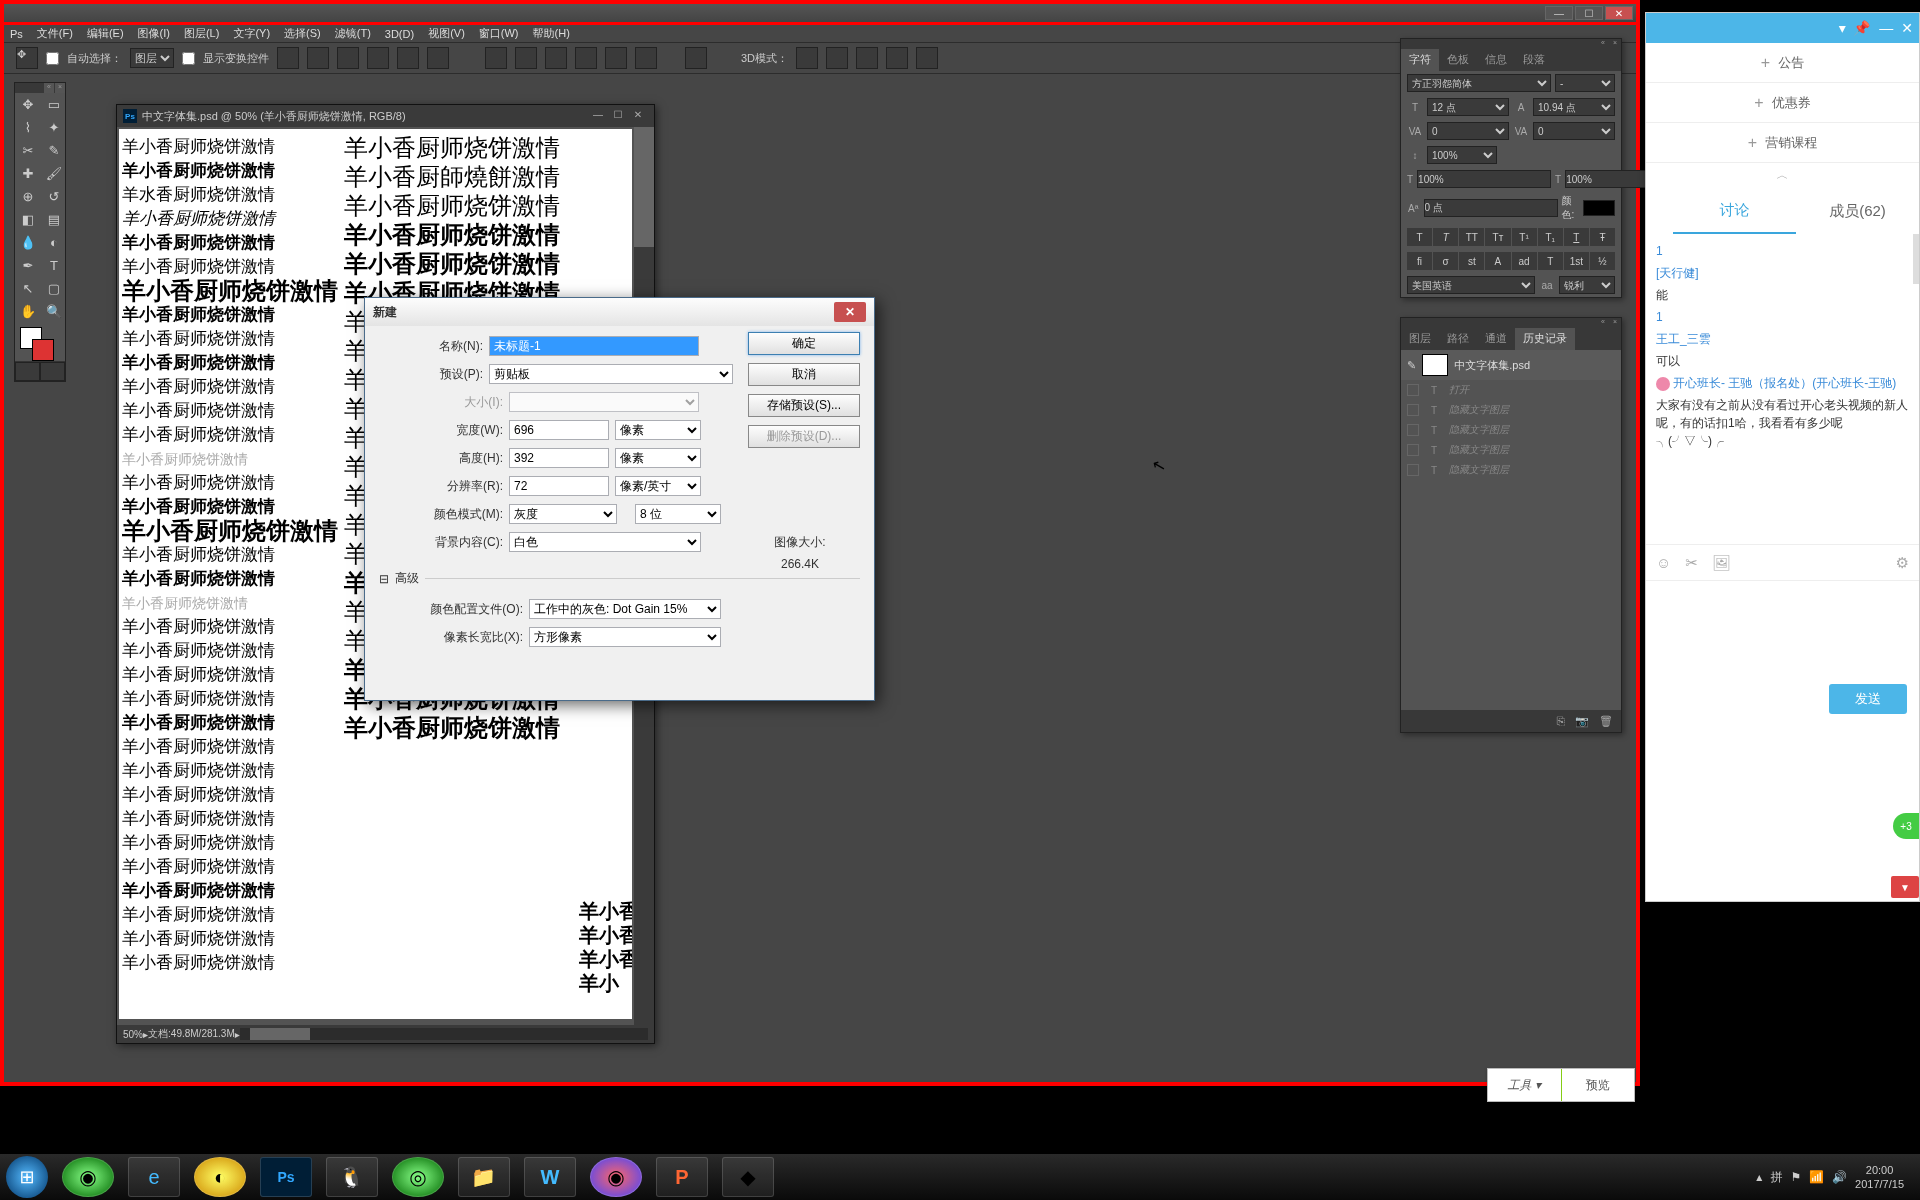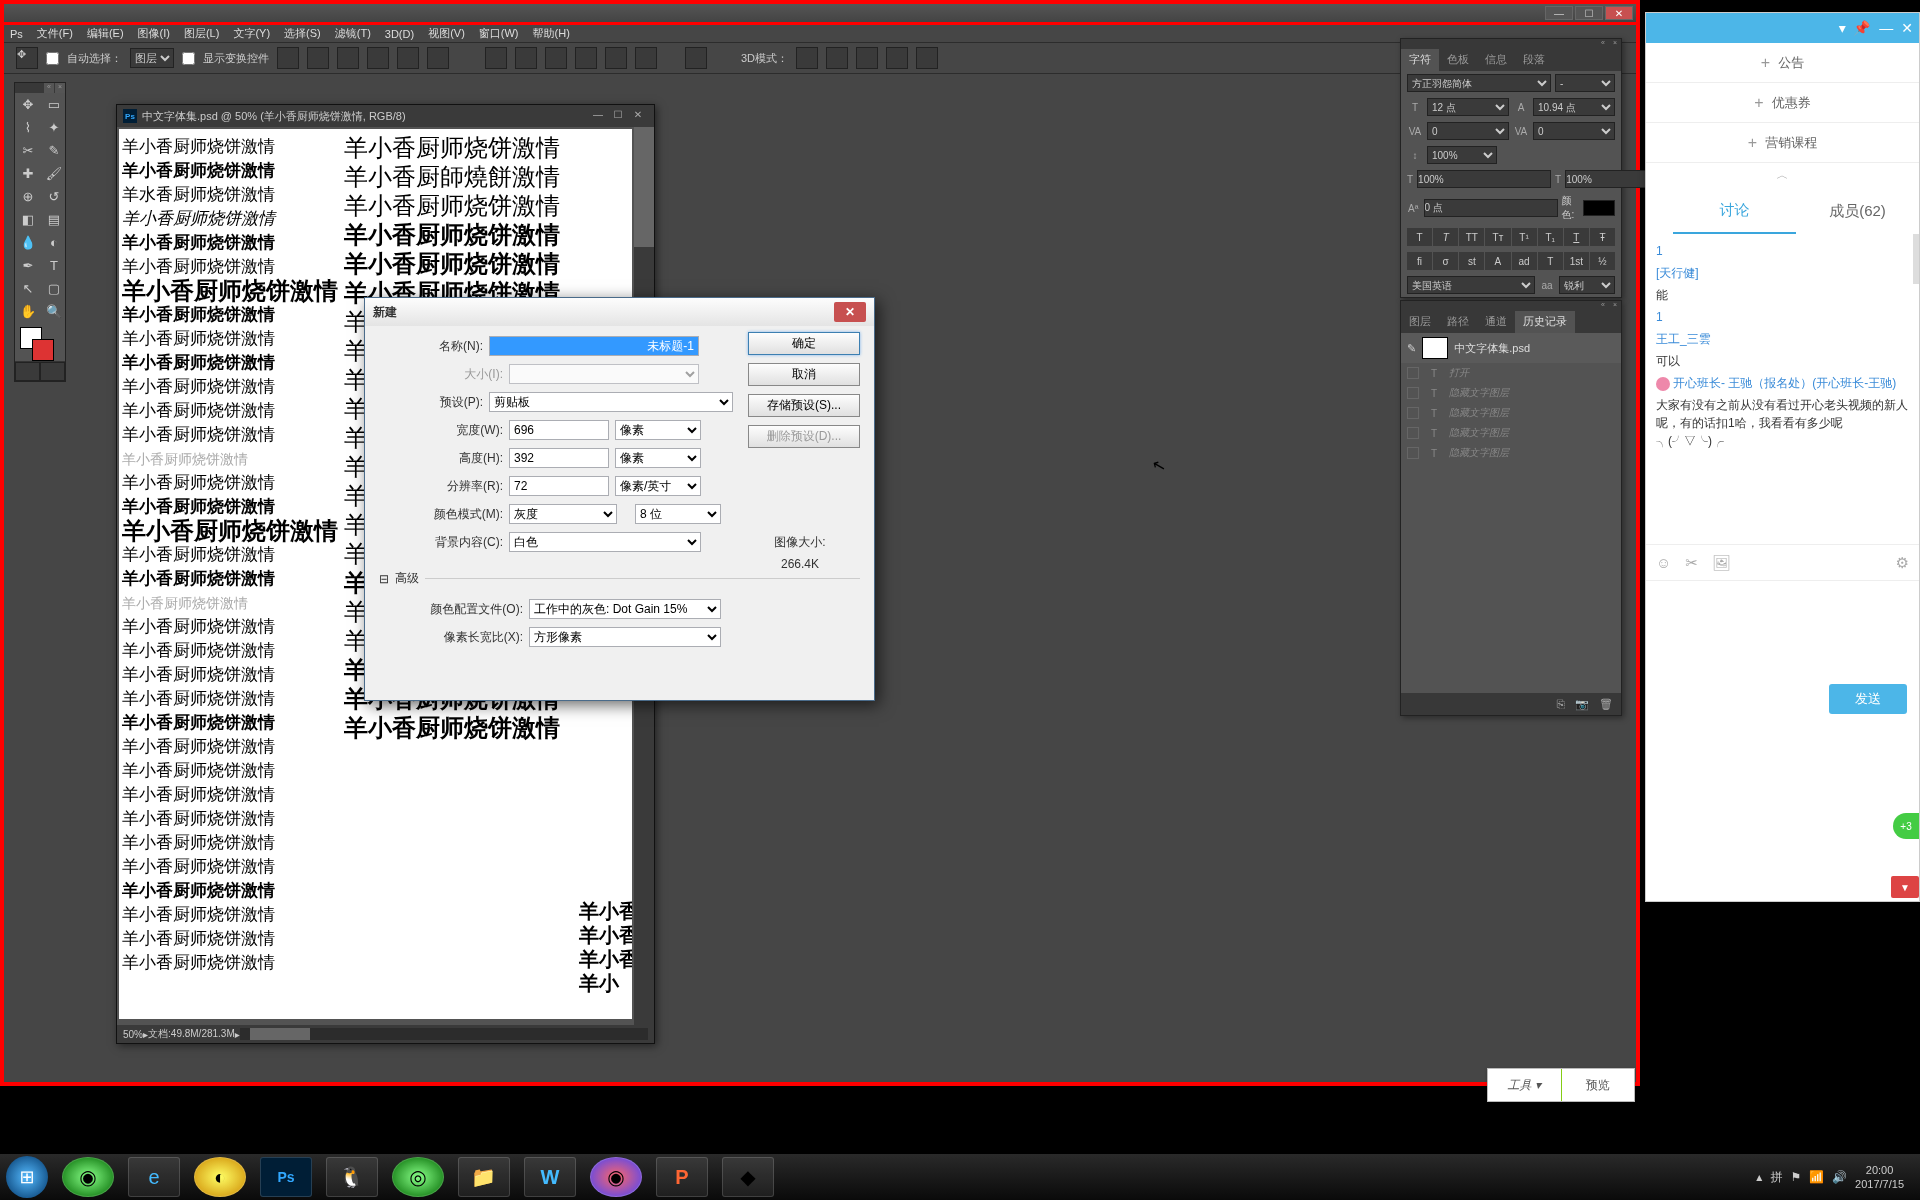--- a/index.html
+++ b/index.html
@@ -56,33 +56,33 @@
 
 .dialog { position:absolute; left:360px; top:293px; width:511px; height:404px; background:#f0f0f0; border:1px solid #4a6b8a; box-shadow: 4px 4px 15px rgba(0,0,0,.6); }
 .dialog .dlg-title { height:28px; background:linear-gradient(#fdfdfd,#e4e4e4); display:flex; align-items:center; padding:0 8px; font-size:12px; color:#333; font-weight:bold; }
 .dialog .dlg-title .spacer { flex:1; }
 .dialog .dlg-close { width:32px; height:20px; background:#c75050; color:#fff; display:flex; align-items:center; justify-content:center; font-size:12px; border-radius:2px; }
 .dialog .dlg-body { padding: 10px 14px; position:relative; }
 .fld { display:flex; align-items:center; margin-bottom:8px; }
 .fld label { width:110px; text-align:right; font-size:12px; color:#333; padding-right:6px; }
 .fld label.dis { color:#999; }
 .fld input[type=text] { height:20px; border:1px solid #abadb3; padding:0 4px; font-size:12px; }
-.fld input.sel { background:#3399ff; color:#fff;text-align:right; }
+.fld input.sel { background:#3399ff; color:#fff; }
 .fld select { height:20px; border:1px solid #abadb3; font-size:12px; background:#fff; }
 .dlg-btns { position:absolute; right:14px; top:6px; width:112px; display:flex; flex-direction:column; gap:8px; }
 .dlg-btn { height:23px; background:linear-gradient(#fdfdfd,#e0e0e0); border:1px solid #888; font-size:12px; display:flex; align-items:center; justify-content:center; }
 .dlg-btn.primary { border:1px solid #3c7fb1; box-shadow: 0 0 3px #7eb4ea; }
 .dlg-btn.dis { color:#999; }
 .img-size { position:absolute; right:24px; top:208px; font-size:12px; color:#333; text-align:center; width:100px; }
 .adv { margin-top:18px; font-size:12px; color:#333; display:flex; align-items:center; gap:6px; }
 .adv-line { flex:1; height:1px; background:#ccc; }
 
 
 .panels-right { position:absolute; right:14px; top:34px; width:222px; }
-.panel { background:#535353; border:1px solid #222; margin-bottom:2px; box-shadow: 2px 2px 6px rgba(0,0,0,.4); }
+.panel { background:#535353; border:1px solid #222; margin-bottom:19px; box-shadow: 2px 2px 6px rgba(0,0,0,.4); }
 .panel .phead { height:10px; background:#383838; display:flex; justify-content:flex-end;}
 .panel .phead div { width:12px; height:10px; font-size:7px; color:#999; text-align:center;}
 .panel .ptabs { display:flex; background:#383838; height:22px; }
 .panel .ptab { padding:3px 8px; font-size:11px; color:#999; }
 .panel .ptab.active { background:#535353; color:#ddd; }
 .char-panel .row { display:flex; gap:4px; padding:3px 6px; align-items:center; }
 .char-panel select, .char-panel input { background:#3a3a3a; color:#ccc; border:1px solid #222; font-size:10px; height:18px; flex:1; }
 .char-panel .ic { width:16px; height:16px; color:#aaa; font-size:10px; display:flex; align-items:center; justify-content:center;}
 .char-panel .stylebtns { display:flex; gap:1px; padding:3px 6px; }
 .char-panel .stylebtns div { flex:1; height:18px; background:#3a3a3a; color:#ccc; font-size:10px; display:flex; align-items:center; justify-content:center; }
@@ -331,26 +331,26 @@
         <div class="dlg-btn">取消</div>
         <div class="dlg-btn">存储预设(S)...</div>
         <div class="dlg-btn dis">删除预设(D)...</div>
       </div>
 
       <div class="fld">
         <label>名称(N):</label>
         <input type="text" class="sel" style="width: 210px;" value="未标题-1">
       </div>
       <div class="fld">
+        <label>预设(P):</label>
+        <select style="width:244px"><option>剪贴板</option></select>
+      </div>
+      <div class="fld">
         <label class="dis" style="width:130px">大小(I):</label>
         <select style="width:190px" disabled=""><option></option></select>
-      </div>
-      <div class="fld">
-        <label>预设(P):</label>
-        <select style="width:244px"><option>剪贴板</option></select>
       </div>
       <div class="fld">
         <label style="width:130px">宽度(W):</label>
         <input type="text" style="width: 100px;" value="696">
         <select style="width:86px;margin-left:6px"><option>像素</option></select>
       </div>
       <div class="fld">
         <label style="width:130px">高度(H):</label>
         <input type="text" style="width: 100px;" value="392">
         <select style="width:86px;margin-left:6px"><option>像素</option></select>

